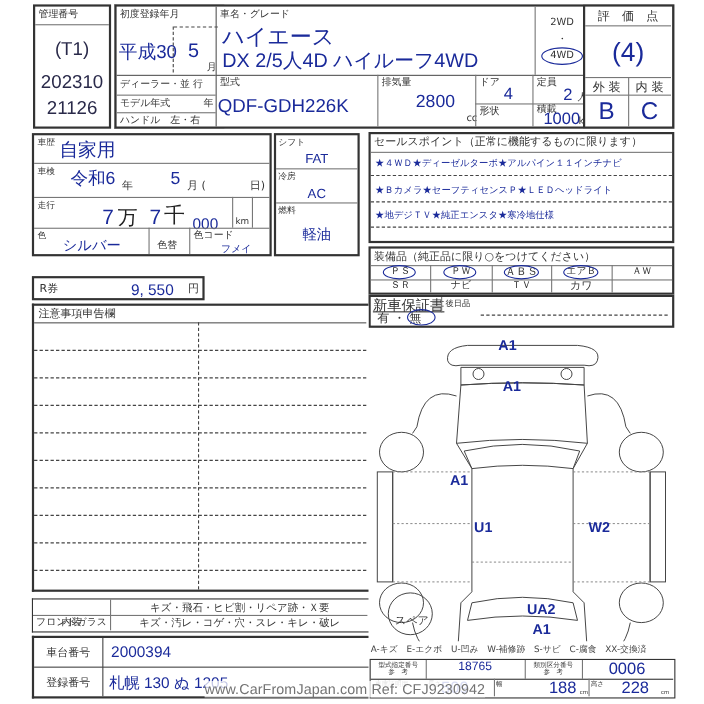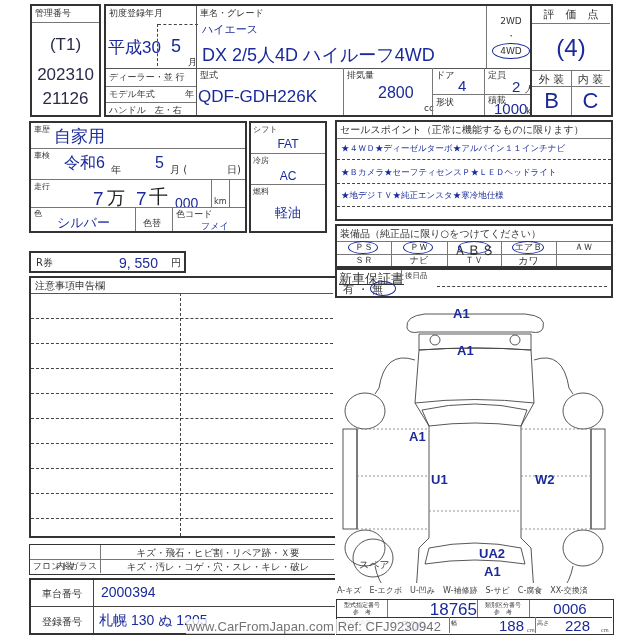--- a/index.html
+++ b/index.html
@@ -42,21 +42,21 @@
   <div class="hl" style="left:0;top:62px;width:90px;border-color:#555;"></div>
   <div class="lbl" style="left:3px;top:67px;">ディーラー・並 行</div>
   <div class="hl" style="left:0;top:80px;width:90px;"></div>
   <div class="lbl" style="left:3px;top:84px;">モデル年式</div>
   <div class="lbl" style="left:79px;top:84px;">年</div>
   <div class="hl" style="left:0;top:96px;width:90px;"></div>
   <div class="lbl" style="left:3px;top:100px;">ハンドル　左・右</div>
   <div class="vl" style="left:90px;top:0;height:109px;border-color:#555;"></div>
 
   <div class="lbl" style="left:94px;top:3px;">車名・グレード</div>
-  <div class="val" style="left:96px;top:18px;font-size:11px;text-align:center;">ハイエース</div>
+  <div class="val" style="left:96px;top:18px;font-size:20px;text-align:center;">ハイエース</div>
   <div class="val" style="left:96px;top:40px;font-size:18px;">DX  2/5人4D  ハイルーフ4WD</div>
   <div class="vl" style="left:380px;top:0;height:62px;"></div>
   <div class="lbl center" style="left:381px;width:48px;top:11px;font-size:9px;">2WD</div>
   <div class="lbl center" style="left:381px;width:48px;top:26px;font-size:9px;">・</div>
   <div class="lbl center" style="left:381px;width:48px;top:41px;font-size:9px;">4WD</div>
   <div class="circ" style="left:386px;top:37px;width:38px;height:16px;"></div>
   <div class="hl" style="left:90px;top:62px;width:340px;border-color:#555;"></div>
 
   <div class="lbl" style="left:94px;top:65px;">型式</div>
   <div class="val" style="left:92px;top:82px;font-size:17px;">QDF-GDH226K</div>
@@ -149,21 +149,21 @@
   <div class="hl" style="left:0;top:15px;width:274px;"></div>
   <div class="hl" style="left:0;top:28px;width:274px;"></div>
   <div class="vl" style="left:54px;top:15px;height:25px;"></div>
   <div class="vl" style="left:110px;top:15px;height:25px;"></div>
   <div class="vl" style="left:164px;top:15px;height:25px;"></div>
   <div class="vl" style="left:219px;top:15px;height:25px;"></div>
   <div class="lbl center" style="left:0;width:54px;top:17px;font-size:9px;">ＰＳ</div>
   <div class="circ" style="left:11px;top:15px;width:30px;height:13px;"></div>
   <div class="lbl center" style="left:54px;width:56px;top:17px;font-size:9px;">ＰＷ</div>
   <div class="circ" style="left:66px;top:15px;width:30px;height:13px;"></div>
-  <div class="lbl center" style="left:110px;width:54px;top:17px;font-size:14px;">ＡＢＳ</div>
+  <div class="lbl center" style="left:110px;width:54px;top:17px;font-size:10px;font-family:Liberation Serif, serif;">ＡＢＳ</div>
   <div class="circ" style="left:121px;top:15px;width:32px;height:13px;"></div>
   <div class="lbl center" style="left:164px;width:55px;top:17px;font-size:9px;">エアＢ</div>
   <div class="circ" style="left:175px;top:15px;width:32px;height:13px;"></div>
   <div class="lbl center" style="left:219px;width:55px;top:17px;font-size:9px;">ＡＷ</div>
   <div class="lbl center" style="left:0;width:54px;top:30px;font-size:9px;">ＳＲ</div>
   <div class="lbl center" style="left:54px;width:56px;top:30px;font-size:9px;">ナビ</div>
   <div class="lbl center" style="left:110px;width:54px;top:30px;font-size:9px;">ＴＶ</div>
   <div class="lbl center" style="left:164px;width:55px;top:30px;font-size:10px;">カワ</div>
 </div>
 
@@ -270,21 +270,21 @@
   <div class="val" style="left:149px;top:267px;font-size:13px;font-weight:bold;">A1</div>
   <div class="lbl" style="left:24px;top:262px;font-size:10px;">スペア</div>
 </div>
 
 <div class="lbl" style="left:337px;top:587px;font-size:8px;color:#444;">A-キズ　E-エクボ　U-凹み　W-補修跡　S-サビ　C-腐食　XX-交換済</div>
 
 <div class="box" style="left:336px;top:599px;width:278px;height:36px;border-width:1.5px;">
   <div class="lbl center" style="left:0;width:50px;top:2px;font-size:6px;">型式指定番号</div>
   <div class="lbl center" style="left:0;width:50px;top:9px;font-size:6px;">参　考</div>
   <div class="vl" style="left:50px;top:0;height:17px;"></div>
-  <div class="val center" style="left:50px;width:90px;top:1px;font-size:17px;text-align:right;">18765</div>
+  <div class="val center" style="left:50px;width:90px;top:1px;font-size:11px;">18765</div>
   <div class="vl" style="left:140px;top:0;height:17px;"></div>
   <div class="lbl center" style="left:140px;width:52px;top:2px;font-size:6px;">類別区分番号</div>
   <div class="lbl center" style="left:140px;width:52px;top:9px;font-size:6px;">参　考</div>
   <div class="vl" style="left:192px;top:0;height:17px;"></div>
   <div class="val center" style="left:192px;width:82px;top:1px;font-size:15px;">0006</div>
   <div class="hl" style="left:0;top:17px;width:275px;border-color:#333;"></div>
   <div class="lbl" style="left:4px;top:20px;font-size:6px;color:#999;">車庫証明用</div>
   <div class="lbl" style="left:52px;top:20px;font-size:6px;color:#999;">長さ</div>
   <div class="val" style="left:64px;top:18px;font-size:15px;color:#6a7ad0;">509</div>
   <div class="vl" style="left:112px;top:17px;height:16px;"></div>

